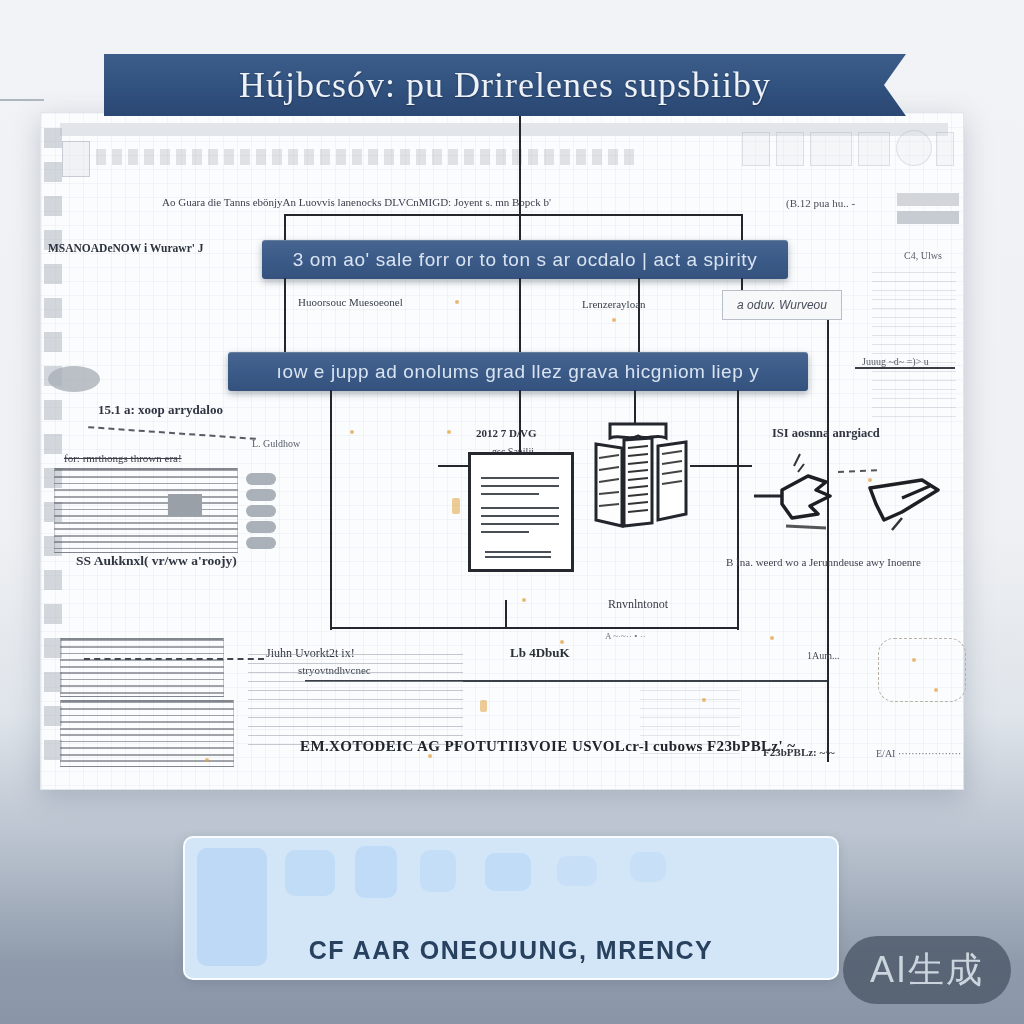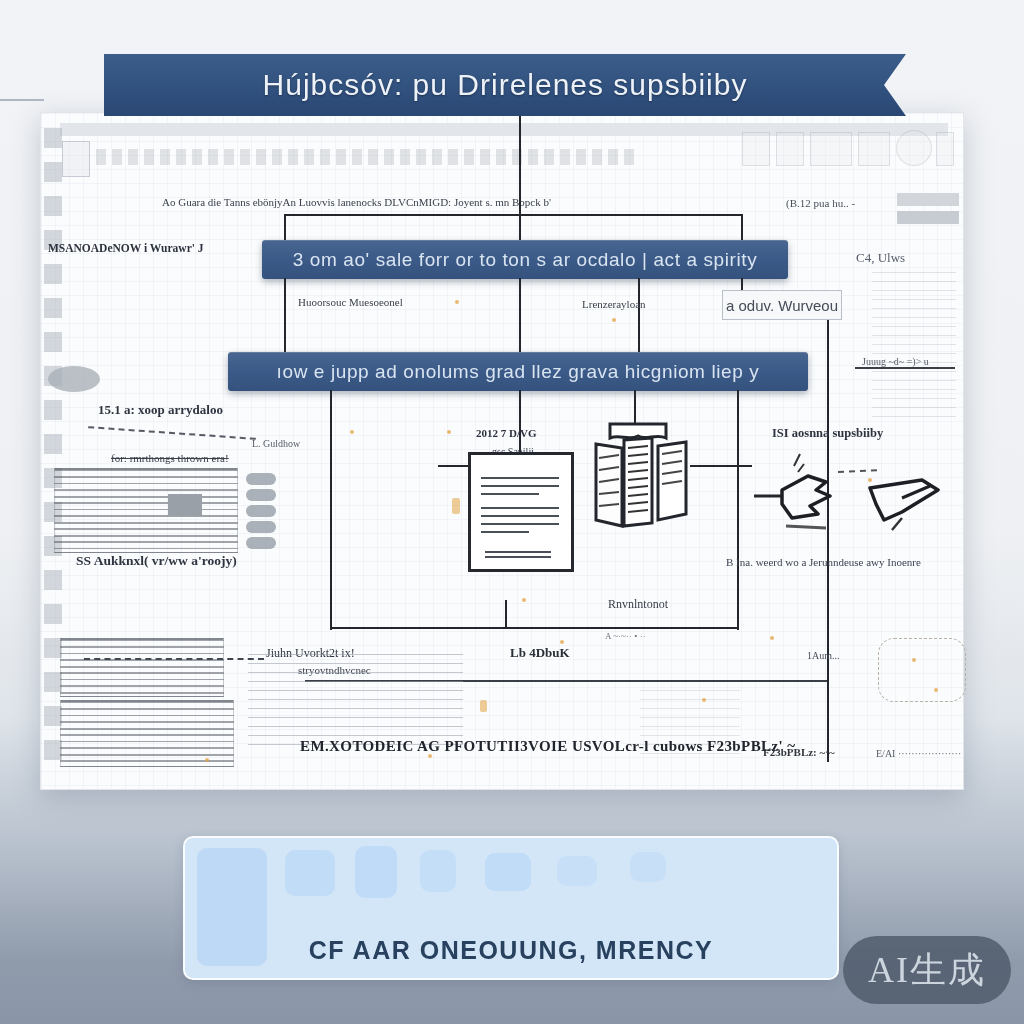--- a/index.html
+++ b/index.html
@@ -23,21 +23,21 @@
     border:1px solid #e2e6ea;
   }
   #banner{
     left:104px;top:54px;width:802px;height:62px;position:absolute;
     background:linear-gradient(180deg,#3c5c8a 0%,#31517e 55%,#2b4773 100%);
     clip-path:polygon(0 0,100% 0,calc(100% - 22px) 50%,100% 100%,0 100%);
     display:flex;align-items:center;justify-content:center;
     box-shadow:0 5px 12px rgba(60,75,95,.35);
   }
   #banner .txt{
-    font-family:Liberation Sans, sans-serif;font-size:30px;color:#edf2f8;letter-spacing:1px;
+    font-family:Liberation Serif, serif;font-size:36px;color:#edf2f8;letter-spacing:1px;
     text-shadow:0 1px 2px rgba(0,0,0,.35);
   }
   .navybar{
     position:absolute;height:38px;border-radius:3px;
     background:linear-gradient(180deg,#47658f 0%,#3c5b88 45%,#35527e 100%);
     display:flex;align-items:center;justify-content:center;
     box-shadow:0 3px 7px rgba(60,75,95,.4);
     border-top:1px solid rgba(255,255,255,.25);
   }
   .navybar .txt{font-size:19px;color:#d9e4f1;letter-spacing:.6px;white-space:nowrap;}
@@ -59,21 +59,21 @@
     left:183px;top:836px;width:652px;height:140px;position:absolute;
     background:#d3e6f8;border-radius:10px;border:2px solid rgba(255,255,255,.85);
     box-shadow:0 3px 10px rgba(90,105,125,.25);
   }
   .ftxt{position:absolute;width:100%;text-align:center;font-weight:700;font-size:25px;
     letter-spacing:1.5px;color:#27415f;font-family:"Liberation Sans",sans-serif;}
   #watermark{
     left:843px;top:936px;width:168px;height:68px;position:absolute;border-radius:34px;
     background:rgba(74,86,102,.78);display:flex;align-items:center;justify-content:center;
   }
-  #watermark .txt{font-size:36px;color:#ccd4dd;font-family:Liberation Serif, serif;letter-spacing:2px;}
+  #watermark .txt{font-size:36px;color:#ccd4dd;font-family:Liberation Sans, sans-serif;letter-spacing:2px;}
   .doc-line{position:absolute;height:2px;background:#4a4e56;}
 </style>
 </head>
 <body>
 
 <div id="panel"></div>
 
 <div class="hline" style="left:0;top:99px;width:44px;background:#aeb6c1;"></div>
 
 <div id="banner">
@@ -89,21 +89,21 @@
 <div class="fade-box" style="left:858px;top:132px;width:30px;height:32px;opacity:.6;"></div>
 <div class="fade-box" style="left:896px;top:130px;width:34px;height:34px;border-radius:50%;opacity:.6;"></div>
 <div class="fade-box" style="left:936px;top:132px;width:16px;height:32px;opacity:.6;"></div>
 
 <div class="abs" style="left:44px;top:128px;width:18px;height:645px;background:repeating-linear-gradient(180deg,rgba(170,178,188,.5) 0 20px,transparent 20px 34px);"></div>
 
 <span class="lbl" style="left:162px;top:196px;font-size:11px;color:#383e4a;">Ao Guara die Tanns ebönjyAn Luovvis lanenocks DLVCnMIGD: Joyent s. mn Bopck b'</span>
 <span class="lbl" style="left:786px;top:197px;font-size:11px;color:#4a505c;">(B.12 pua hu.. -</span>
 <div class="abs" style="left:897px;top:193px;width:62px;height:13px;background:#d2d6db;"></div>
 <div class="abs" style="left:897px;top:211px;width:62px;height:13px;background:#c7ccd3;"></div>
-<span class="lbl" style="left:856px;top:250px;font-size:13px;color:#565c68;text-align:right;">C4, Ulws</span>
+<span class="lbl" style="left:904px;top:250px;font-size:10px;color:#565c68;text-align:right;">C4, Ulws</span>
 <div class="lined" style="left:872px;top:272px;width:84px;height:150px;opacity:.5;"></div>
 <span class="lbl" style="left:48px;top:242px;font-size:11.5px;color:#2c323e;font-weight:600;">MSANOADeNOW i Wurawr' J</span>
 
 <div class="vline" style="left:519px;top:116px;height:126px;"></div>
 <div class="hline" style="left:284px;top:214px;width:458px;"></div>
 <div class="vline" style="left:284px;top:214px;height:28px;"></div>
 <div class="vline" style="left:741px;top:214px;height:28px;"></div>
 
 <div class="navybar" style="left:262px;top:240px;width:526px;align-items:center;">
   <span class="txt">3 om ao' sale forr or to ton s ar ocdalo | act a spirity</span>
@@ -112,39 +112,39 @@
 <div class="vline" style="left:284px;top:278px;height:74px;"></div>
 <div class="vline" style="left:519px;top:278px;height:74px;"></div>
 <div class="vline" style="left:638px;top:278px;height:74px;"></div>
 <div class="vline" style="left:741px;top:278px;height:34px;"></div>
 <div class="hline" style="left:741px;top:310px;width:88px;"></div>
 <div class="vline" style="left:827px;top:310px;height:452px;"></div>
 
 <span class="lbl" style="left:298px;top:296px;font-size:11px;">Huoorsouc Muesoeonel</span>
 <span class="lbl" style="left:582px;top:298px;font-size:11px;">Lrenzerayloan</span>
 <div class="abs" style="left:722px;top:290px;width:118px;height:28px;border:1px solid #b9bfc8;background:#f6f8fa;display:flex;align-items:center;justify-content:center;">
-  <span style="font-size:15px;color:#464c58;white-space:nowrap;">a oduv. Wurveou</span>
+  <span style="font-size:12px;color:#464c58;white-space:nowrap;font-style:italic;">a oduv. Wurveou</span>
 </div>
 
 <div class="navybar" style="left:228px;top:352px;width:580px;">
   <span class="txt">ıow e jupp ad onolums grad llez grava hicgniom liep y</span>
 </div>
 
 <div class="vline" style="left:330px;top:390px;height:240px;"></div>
 <div class="vline" style="left:519px;top:390px;height:64px;"></div>
 <div class="vline" style="left:634px;top:390px;height:40px;"></div>
 <div class="vline" style="left:737px;top:390px;height:240px;"></div>
 <div class="hline" style="left:855px;top:367px;width:100px;height:2px;background:#3a3e46;"></div>
 <span class="lbl" style="left:862px;top:356px;font-size:10px;color:#565c68;">Juuug ~d~ =)&gt; u</span>
 
 <span class="lbl" style="left:98px;top:402px;font-size:13px;color:#2e3440;font-weight:600;">15.1 a: xoop arrydaloo</span>
 <div class="abs" style="left:48px;top:366px;width:52px;height:26px;border-radius:50%;background:#aab0b8;opacity:.8;"></div>
 <div class="abs" style="left:88px;top:432px;width:168px;border-top:2px dashed #555a64;transform:rotate(4deg);"></div>
 <span class="lbl" style="left:252px;top:438px;font-size:10px;color:#565c68;">L. Guldhow</span>
-<span class="lbl" style="left:64px;top:452px;font-size:11px;color:#3a3f4a;text-decoration:line-through;margin-left:47px;">for: rmrthongs thrown era!</span>
+<span class="lbl" style="left:64px;top:452px;font-size:11px;color:#3a3f4a;text-decoration:line-through;">for: rmrthongs thrown era!</span>
 <div class="ttable" style="left:54px;top:468px;width:182px;height:82px;"></div>
 <div class="abs" style="left:168px;top:494px;width:34px;height:22px;background:#9aa0a8;"></div>
 <div class="blob" style="left:246px;top:473px;width:30px;height:12px;"></div>
 <div class="blob" style="left:246px;top:489px;width:30px;height:12px;"></div>
 <div class="blob" style="left:246px;top:505px;width:30px;height:12px;"></div>
 <div class="blob" style="left:246px;top:521px;width:30px;height:12px;"></div>
 <div class="blob" style="left:246px;top:537px;width:30px;height:12px;"></div>
 
 <span class="lbl" style="left:476px;top:427px;font-size:11px;font-weight:700;color:#2c323e;">2012 7 D/VG</span>
 <span class="lbl" style="left:492px;top:446px;font-size:10px;color:#3c424e;">gsc Sanilji</span>
@@ -165,21 +165,21 @@
   <path d="M28 4 L84 4 L84 18 C74 13 64 21 56 16 C47 21 38 14 28 18 Z" fill="#fff" stroke="#23262c" stroke-width="3"></path>
   <path d="M14 24 L14 100 L40 106 L40 28 Z" fill="#fdfdfd" stroke="#23262c" stroke-width="3"></path>
   <path d="M17 38 L37 35 M17 50 L37 47 M17 62 L37 59 M17 74 L37 72 M17 86 L37 84" stroke="#444" stroke-width="2" fill="none"></path>
   <path d="M42 20 L42 106 L70 103 L70 18 Z" fill="#fff" stroke="#23262c" stroke-width="3"></path>
   <path d="M46 28 L66 26 M46 36 L66 34 M46 44 L66 42 M46 52 L66 50 M46 60 L66 58 M46 68 L66 66 M46 76 L66 74 M46 84 L66 82 M46 92 L66 90" stroke="#333" stroke-width="2" fill="none"></path>
   <path d="M76 26 L104 22 L104 94 L76 100 Z" fill="#fff" stroke="#23262c" stroke-width="3"></path>
   <path d="M80 34 L100 31 M80 44 L100 41 M80 54 L100 51 M80 64 L100 61" stroke="#444" stroke-width="2" fill="none"></path>
 </svg>
 <div class="hline" style="left:690px;top:465px;width:62px;"></div>
 
-<span class="lbl" style="left:772px;top:426px;font-size:12.5px;color:#2e3440;font-weight:600;">ISI aosnna supsbiiby</span>
+<span class="lbl" style="left:772px;top:426px;font-size:12.5px;color:#2e3440;font-weight:600;">ISI aosnna anrgiacd</span>
 <svg class="abs" style="left:752px;top:446px;" width="210" height="104" viewBox="0 0 210 104">
   <path d="M2 50 L30 50" stroke="#23262c" stroke-width="3" fill="none"></path>
   <path d="M30 44 L56 30 L74 36 L64 44 L78 50 L58 60 L66 68 L40 72 L30 58 Z" fill="none" stroke="#1d1f24" stroke-width="3.5" stroke-linejoin="round"></path>
   <path d="M34 80 L74 82" stroke="#555" stroke-width="3" fill="none"></path>
   <path d="M42 20 L48 8 M52 18 L46 26" stroke="#333" stroke-width="2" fill="none"></path>
   <path d="M86 26 L130 24" stroke="#555" stroke-width="2" stroke-dasharray="6 5" fill="none"></path>
   <path d="M118 42 L170 34 L186 44 L150 66 L132 74 L124 58 Z" fill="none" stroke="#1d1f24" stroke-width="3.5" stroke-linejoin="round"></path>
   <path d="M150 52 L178 40" stroke="#1d1f24" stroke-width="3" fill="none"></path>
   <path d="M140 84 L150 72" stroke="#333" stroke-width="2.5" fill="none"></path>
 </svg>

